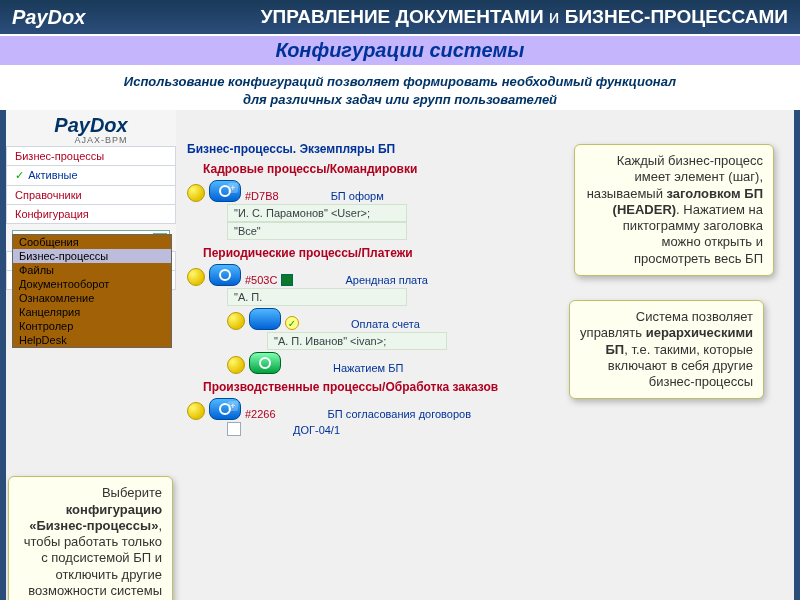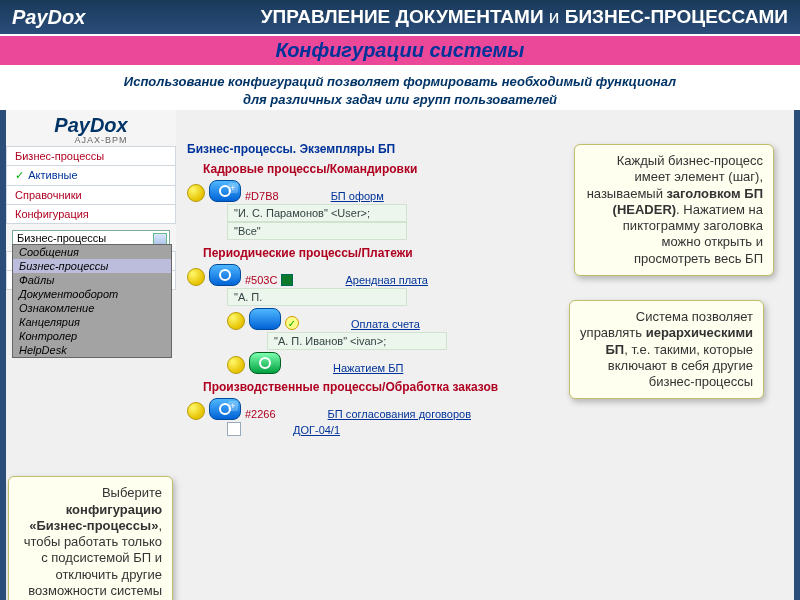--- a/index.html
+++ b/index.html
@@ -1,49 +1,49 @@
 <!DOCTYPE html>
 <html><head>
 <meta charset="utf-8">
 <style>
   * { box-sizing: border-box; margin: 0; padding: 0; }
   body { font-family: Arial, sans-serif; font-size: 11px; background: #2a4d7a; width: 800px; height: 600px; overflow: hidden; position: relative; }
   .topbar { background: linear-gradient(#1a3a5a,#2a4d7a); color: #fff; display: flex; justify-content: space-between; align-items: center; padding: 4px 12px; height: 34px; }
   .logo-top { font-size: 20px; font-weight: bold; font-style: italic; }
   .tagline { font-size: 19px; font-weight: bold; }
   .tagline .n { font-weight: normal; }
-  .title-banner { background: #ec4899; color: #003399; text-align: center; font-size: 20px; font-weight: bold; font-style: italic; padding: 3px 0; border-top: 2px solid #fff; border-bottom: 2px solid #fff; }
+  .title-banner { background: #c4b5fd; color: #003399; text-align: center; font-size: 20px; font-weight: bold; font-style: italic; padding: 3px 0; border-top: 2px solid #fff; border-bottom: 2px solid #fff; }
   .desc { background: #fff; color: #003366; text-align: center; font-size: 13px; font-weight: bold; font-style: italic; padding: 6px 40px 2px; line-height: 1.35; }
   .workspace { background: #f0f0f0; margin: 0 6px 6px; height: 500px; position: relative; overflow: hidden; }
   .sidebar { position: absolute; left: 0; top: 0; width: 170px; background: #f5f5f5; }
   .inner-logo { text-align: center; padding: 4px 0 2px; }
   .inner-logo .b { font-size: 20px; font-weight: bold; font-style: italic; color: #003366; }
   .inner-logo .s { font-size: 9px; color: #666; letter-spacing: 1px; display: block; margin-top: -2px; padding-left: 20px; }
   .sb-item { padding: 3px 8px; border: 1px solid #d0d7de; margin-top: -1px; color: #003399; cursor: pointer; background: #fff; }
   .sb-item.red { color: #b00020; }
   .sb-item.green:before { content: "✓"; color: #0a0; margin-right: 4px; }
   .dropdown-wrap { position: relative; padding: 6px; }
   .select-box { border: 1px solid #7a9; background: #fff; padding: 1px 14px 1px 4px; font-size: 11px; position: relative; cursor: pointer; }
   .select-box:after { content: ""; position: absolute; right: 2px; top: 2px; width: 12px; height: 12px; background: linear-gradient(#dbe7ff,#a7c0e6); border: 1px solid #6b8; }
-  .dd-list { position: absolute; left: 6px; top: 20px; width: 160px; background: #a3a3a3; border: 1px solid #666; z-index: 50; font-style: italic; }
+  .dd-list { position: absolute; left: 6px; top: 10px; width: 160px; background: #a16207; border: 1px solid #666; z-index: 50; }
   .dd-list div { padding: 1px 6px; cursor: pointer; }
   .dd-list div.sel { background: #bcbcdc; }
   .sb-trunc { padding: 3px 8px; color: #b00020; border: 1px solid #d0d7de; margin-top: -1px; background: #fff; }
   .main { position: absolute; left: 175px; top: 30px; right: 0; bottom: 0; padding: 0 6px; color: #003366; }
   .main h3 { font-size: 12px; color: #003399; font-weight: bold; margin: 2px 0 6px; }
   .grp-title { font-size: 12px; color: #b00020; font-weight: bold; margin: 6px 16px 4px; }
   .row { display: flex; align-items: flex-end; gap: 4px; margin: 2px 0; }
   .pin { width: 18px; height: 18px; border-radius: 50%; background: radial-gradient(circle at 30% 30%, #fff86b, #e6c200 70%); border: 1px solid #b89b00; display: inline-block; }
   .bp-node { width: 32px; height: 22px; border-radius: 8px; display: inline-flex; align-items: center; justify-content: center; position: relative; cursor: pointer; }
   .bp-blue { background: linear-gradient(#4fb7ff,#0062d6); border: 1px solid #004a99; }
   .bp-green { background: linear-gradient(#7dffb0,#00a040); border: 1px solid #006020; }
   .bp-node .o { width: 12px; height: 12px; border: 2px solid #fff; border-radius: 50%; }
   .bp-plus:after { content: "+"; position: absolute; right: 2px; top: 2px; font-size: 9px; color: #fff; background: rgba(255,255,255,.25); width: 10px; height: 10px; line-height: 10px; text-align: center; border-radius: 2px; }
   .code { color: #b00020; }
-  .link { color: #003399; text-decoration: underline; cursor: pointer; padding-left: 48px; }
+  .link { color: #003399; cursor: pointer; padding-left: 48px; }
   .inset { margin-left: 40px; background: #edf6ed; border: 1px solid #cfe3cf; padding: 2px 6px; color: #344; display: inline-block; min-width: 180px; }
   .mini-ic { display: inline-block; width: 12px; height: 12px; background: #0a7a2a; border: 1px solid #065; vertical-align: middle; }
   .callout { position: absolute; background: #fffff0; border: 1px solid #bfbf6a; border-radius: 6px; padding: 8px 10px; font-size: 13px; color: #333; box-shadow: 2px 3px 6px rgba(0,0,0,.25); text-align: right; line-height: 1.25; }
   .callout .b { font-weight: bold; }
   .tip-br { position: absolute; left: 2px; bottom: 2px; width: 165px; }
   .tip-top { top: 34px; right: 20px; width: 200px; }
   .tip-mid { top: 190px; right: 30px; width: 195px; }
   .check-ic { width: 14px; height: 14px; border: 1px solid #cc9900; background: #ffff88; display: inline-flex; align-items: center; justify-content: center; color: #0a0; font-size: 10px; border-radius: 50%; }
 </style>
 </head>

